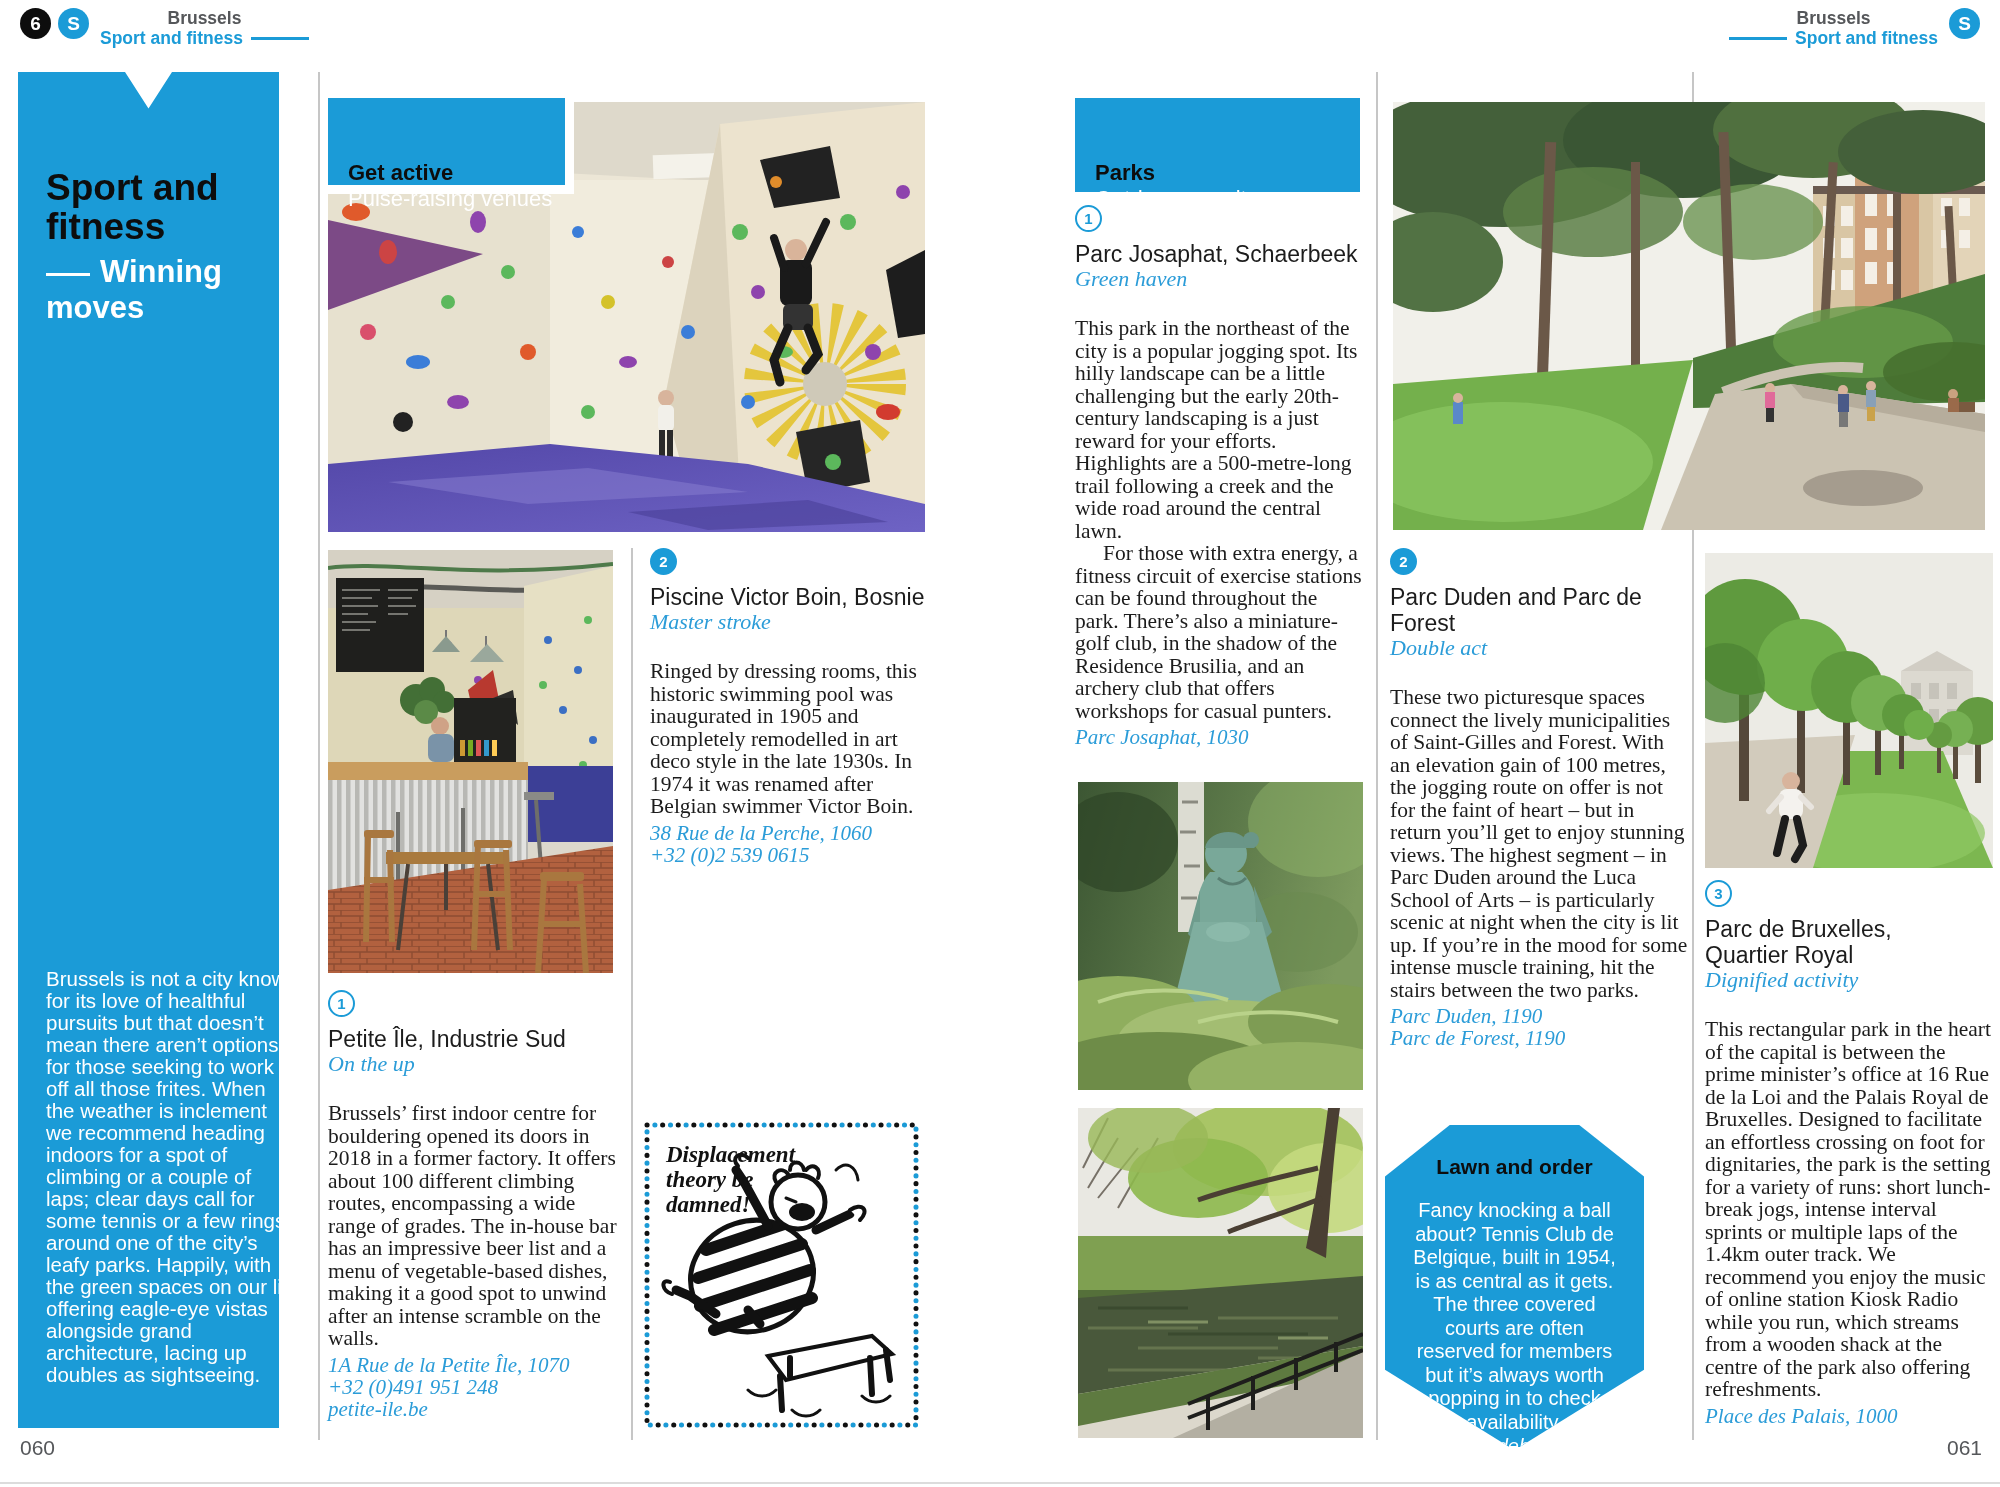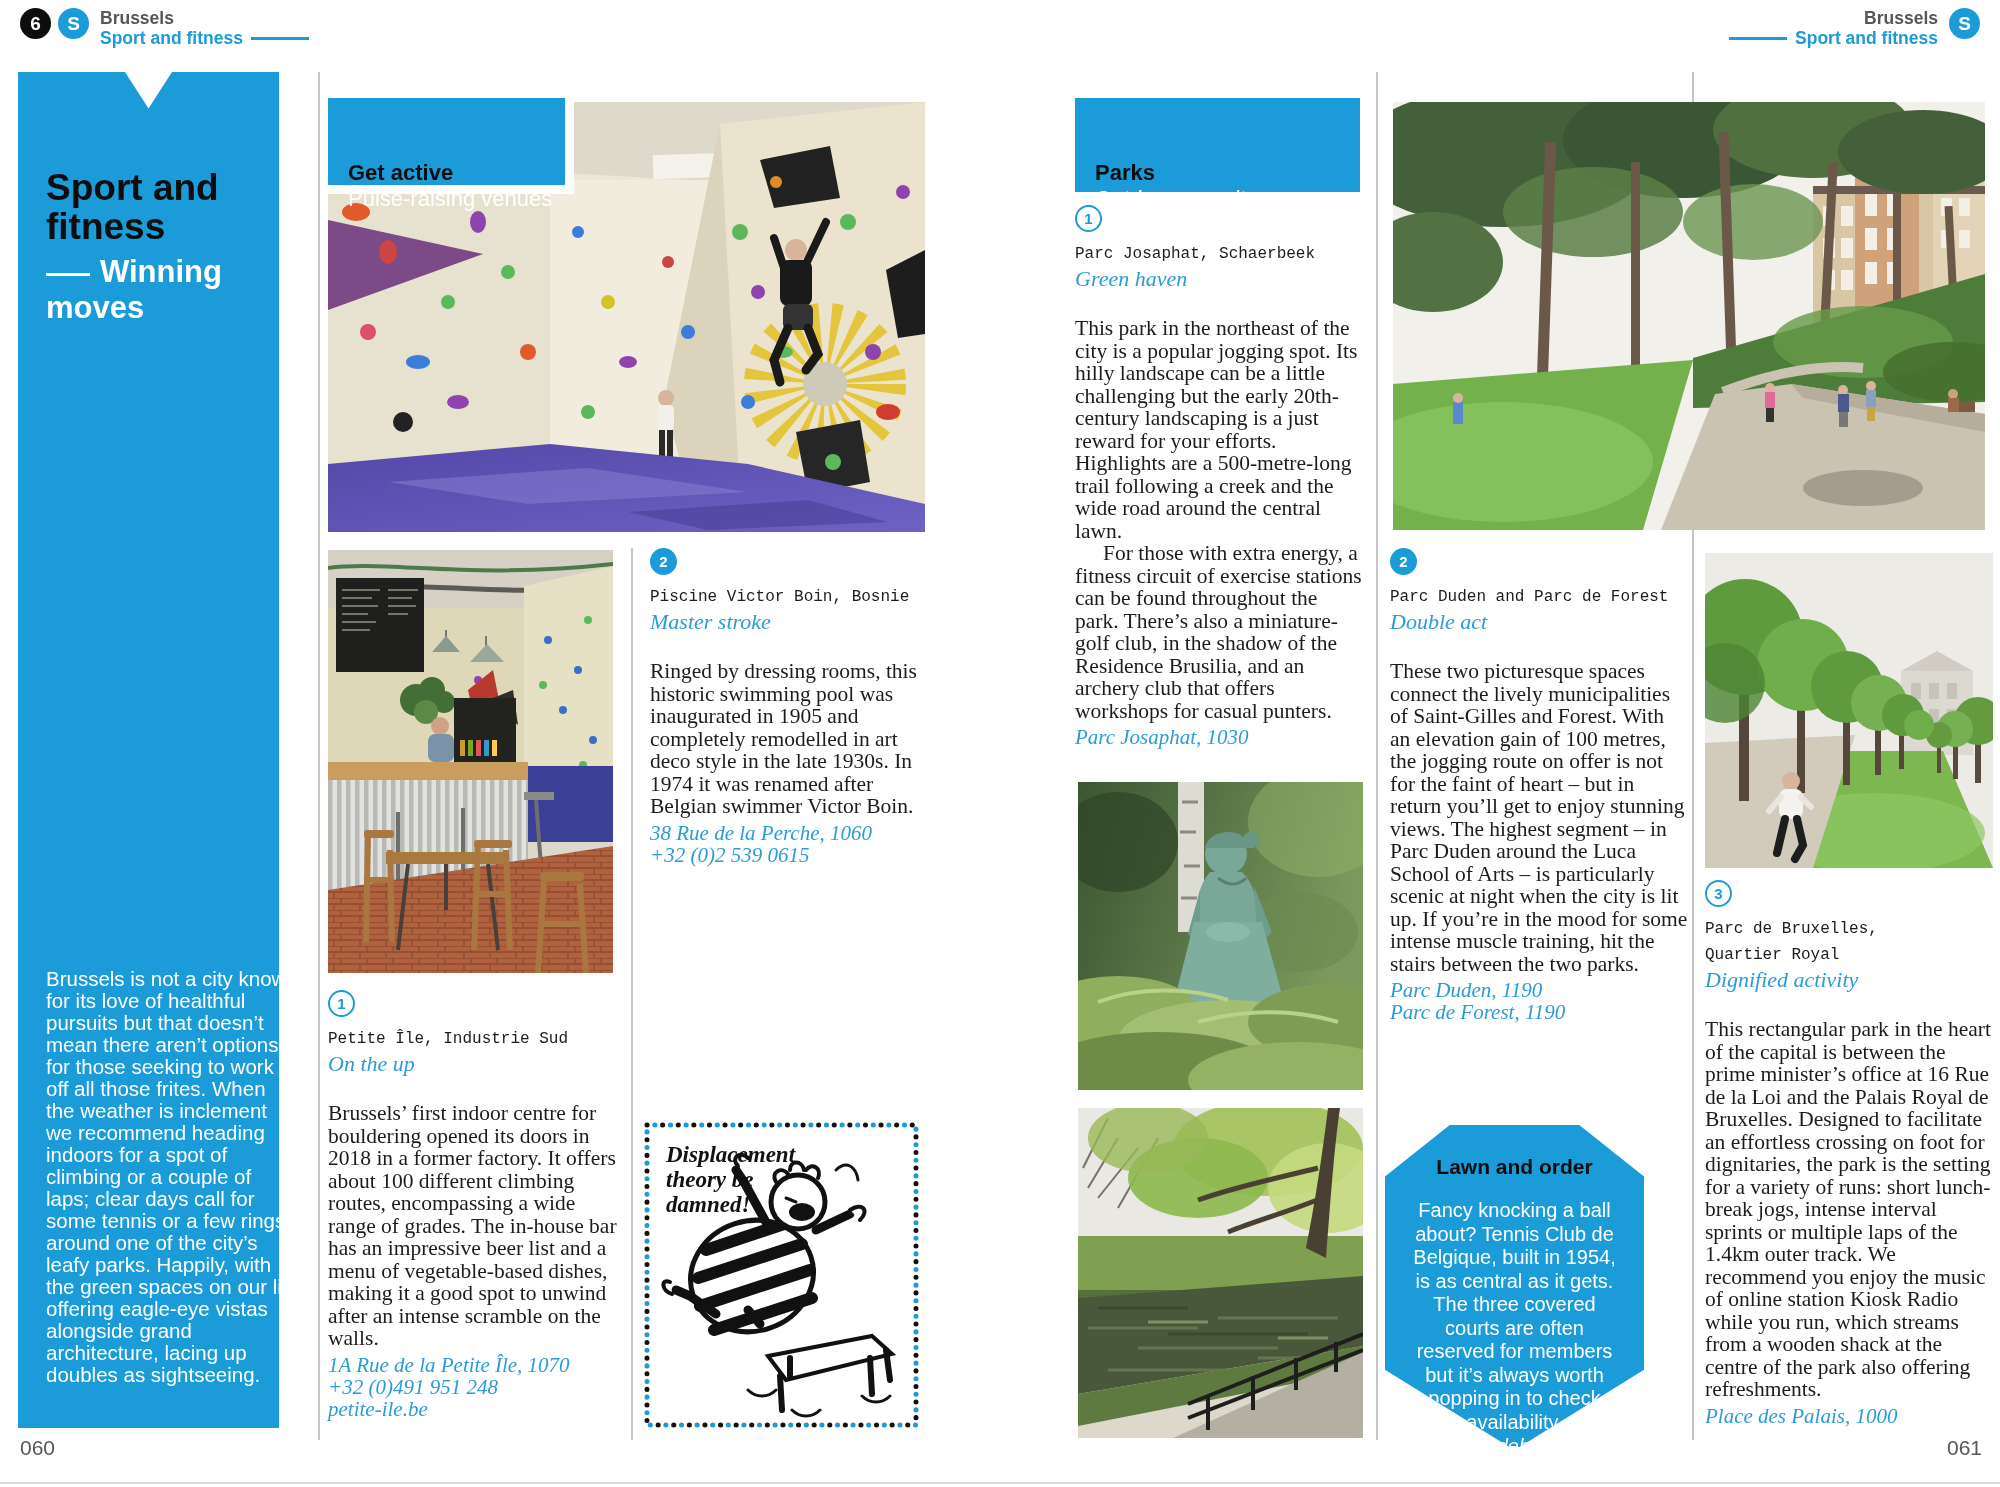--- a/index.html
+++ b/index.html
@@ -4,21 +4,21 @@
 <style>
   html,body{margin:0;padding:0;background:#ffffff;}
   #spread{position:relative;width:2000px;height:1487px;background:#ffffff;overflow:hidden;
           font-family:"Liberation Sans",sans-serif;color:#1c1c1c;}
   .abs{position:absolute;}
   
   .badge{width:31px;height:31px;border-radius:50%;display:flex;align-items:center;justify-content:center;
          font-weight:bold;font-size:19px;color:#fff;}
   .badge-black{background:#0d0d0d;}
   .badge-blue{background:#1b9bd7;}
-  .hdr-city{font-size:17.5px;font-weight:bold;color:#55575a;line-height:20px;}
+  .hdr-city{font-size:17.5px;font-weight:bold;color:#55575a;line-height:20px;text-align:center;}
   .hdr-sec{font-size:17.5px;font-weight:bold;color:#1b9bd7;line-height:20px;}
   .hdr-dash{display:inline-block;width:58px;height:3px;background:#1b9bd7;vertical-align:middle;margin:0 0 3px 8px;}
   .hdr-dash-r{display:inline-block;width:58px;height:3px;background:#1b9bd7;vertical-align:middle;margin:0 8px 3px 0;}
   
   #sidebar{left:18px;top:72px;width:261px;height:1356px;background:#1b9bd7;
            clip-path:polygon(0 0,41% 0,50% 2.7%,59% 0,100% 0,100% 100%,0 100%);}
   .sb-title{font-size:37px;line-height:39px;font-weight:bold;color:#0d0d0d;}
   .sb-sub{font-size:31px;line-height:36px;font-weight:bold;color:#ffffff;}
   .sb-dash{display:inline-block;width:44px;height:3px;background:#ffffff;vertical-align:middle;margin-right:10px;margin-bottom:6px;}
   .sb-intro{font-size:20.5px;line-height:22px;color:#ffffff;}
@@ -27,21 +27,21 @@
   .secbox .t1{font-size:22px;font-weight:bold;color:#0d0d0d;line-height:26px;margin-top:48px;}
   .secbox .t2{font-size:22px;color:#ffffff;line-height:26px;}
   
   .vline{width:1.5px;background:#c6c6c6;}
   
   .entry{display:flex;flex-direction:column;align-items:flex-start;}
   .num{width:27px;height:27px;border-radius:50%;display:flex;align-items:center;justify-content:center;
        font-size:15px;font-weight:bold;margin-bottom:9px;box-sizing:border-box;}
   .num-outline{border:2.5px solid #1b9bd7;color:#1b9bd7;background:#fff;}
   .num-filled{background:#1b9bd7;color:#fff;}
-  .ename{font-family:Liberation Mono, monospace;font-size:16px;line-height:26px;color:#1c1c1c;}
+  .ename{font-family:Liberation Sans, sans-serif;font-size:23px;line-height:26px;color:#1c1c1c;}
   .etag{font-family:"Liberation Serif",serif;font-style:italic;font-size:22px;line-height:24px;color:#2b9cd8;margin-bottom:26px;}
   .ebody{font-family:"Liberation Serif",serif;font-size:21.5px;line-height:22.5px;color:#1c1c1c;margin:0;}
   .ebody + .ebody{text-indent:1.3em;font-family:Liberation Serif, serif;}
   .eaddr{font-family:"Liberation Serif",serif;font-style:italic;font-size:21px;line-height:22px;color:#2b9cd8;margin-top:4px;}
   
   #cartoon-caption{font-family:"Liberation Serif",serif;font-weight:bold;font-style:italic;
                    font-size:23px;line-height:25px;color:#111;width:170px;}
   
   #lawnbox{left:1385px;top:1125px;width:259px;height:322px;background:#1b9bd7;
            clip-path:polygon(25% 0,75% 0,100% 16%,100% 76%,52% 100%,48% 100%,0 76%,0 16%);

